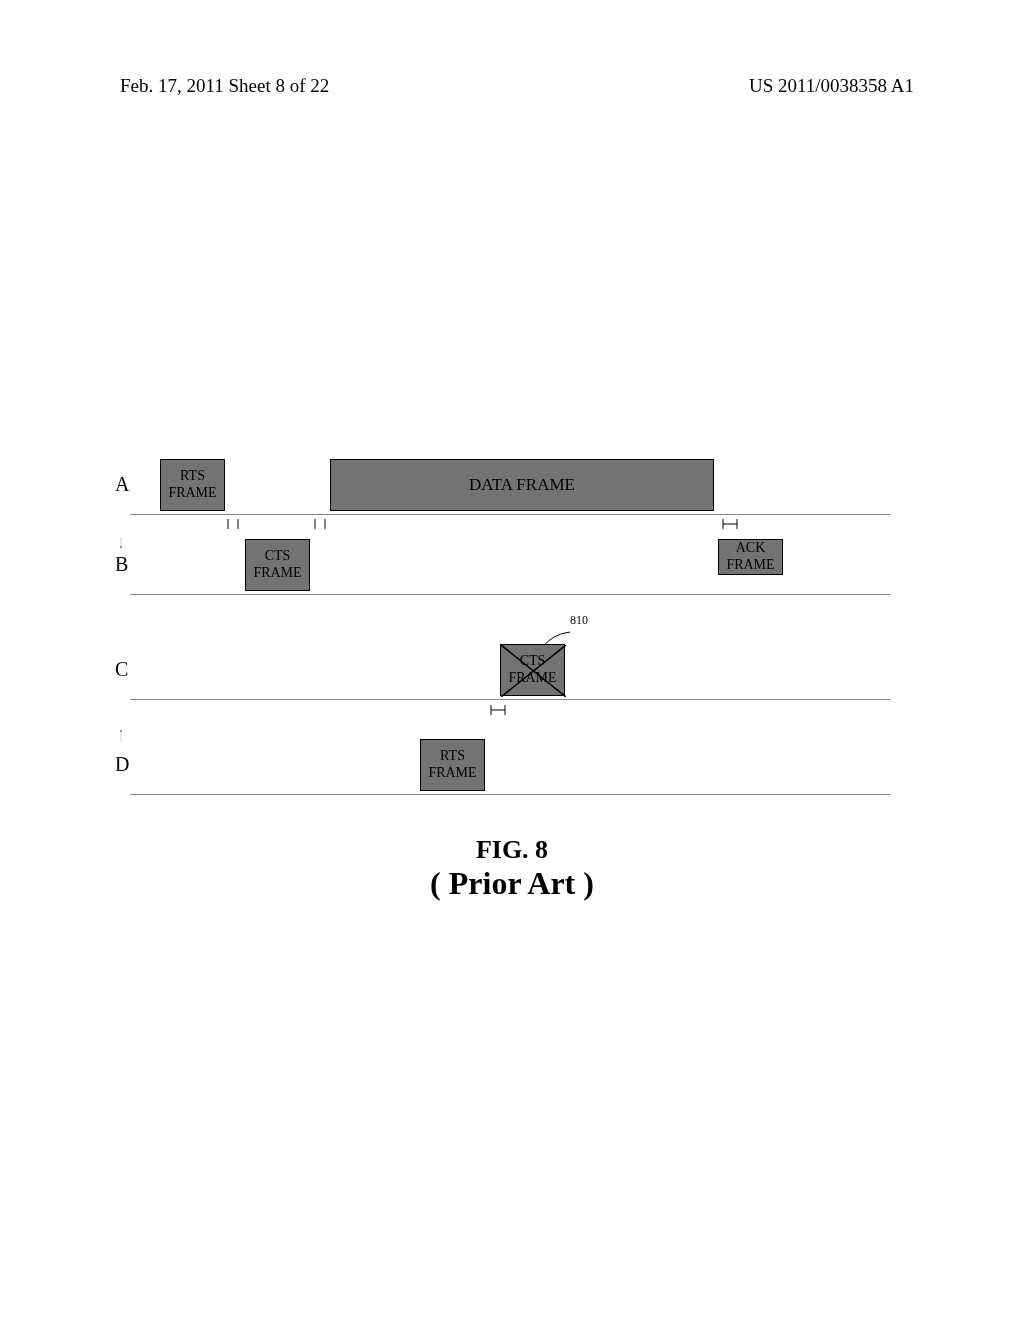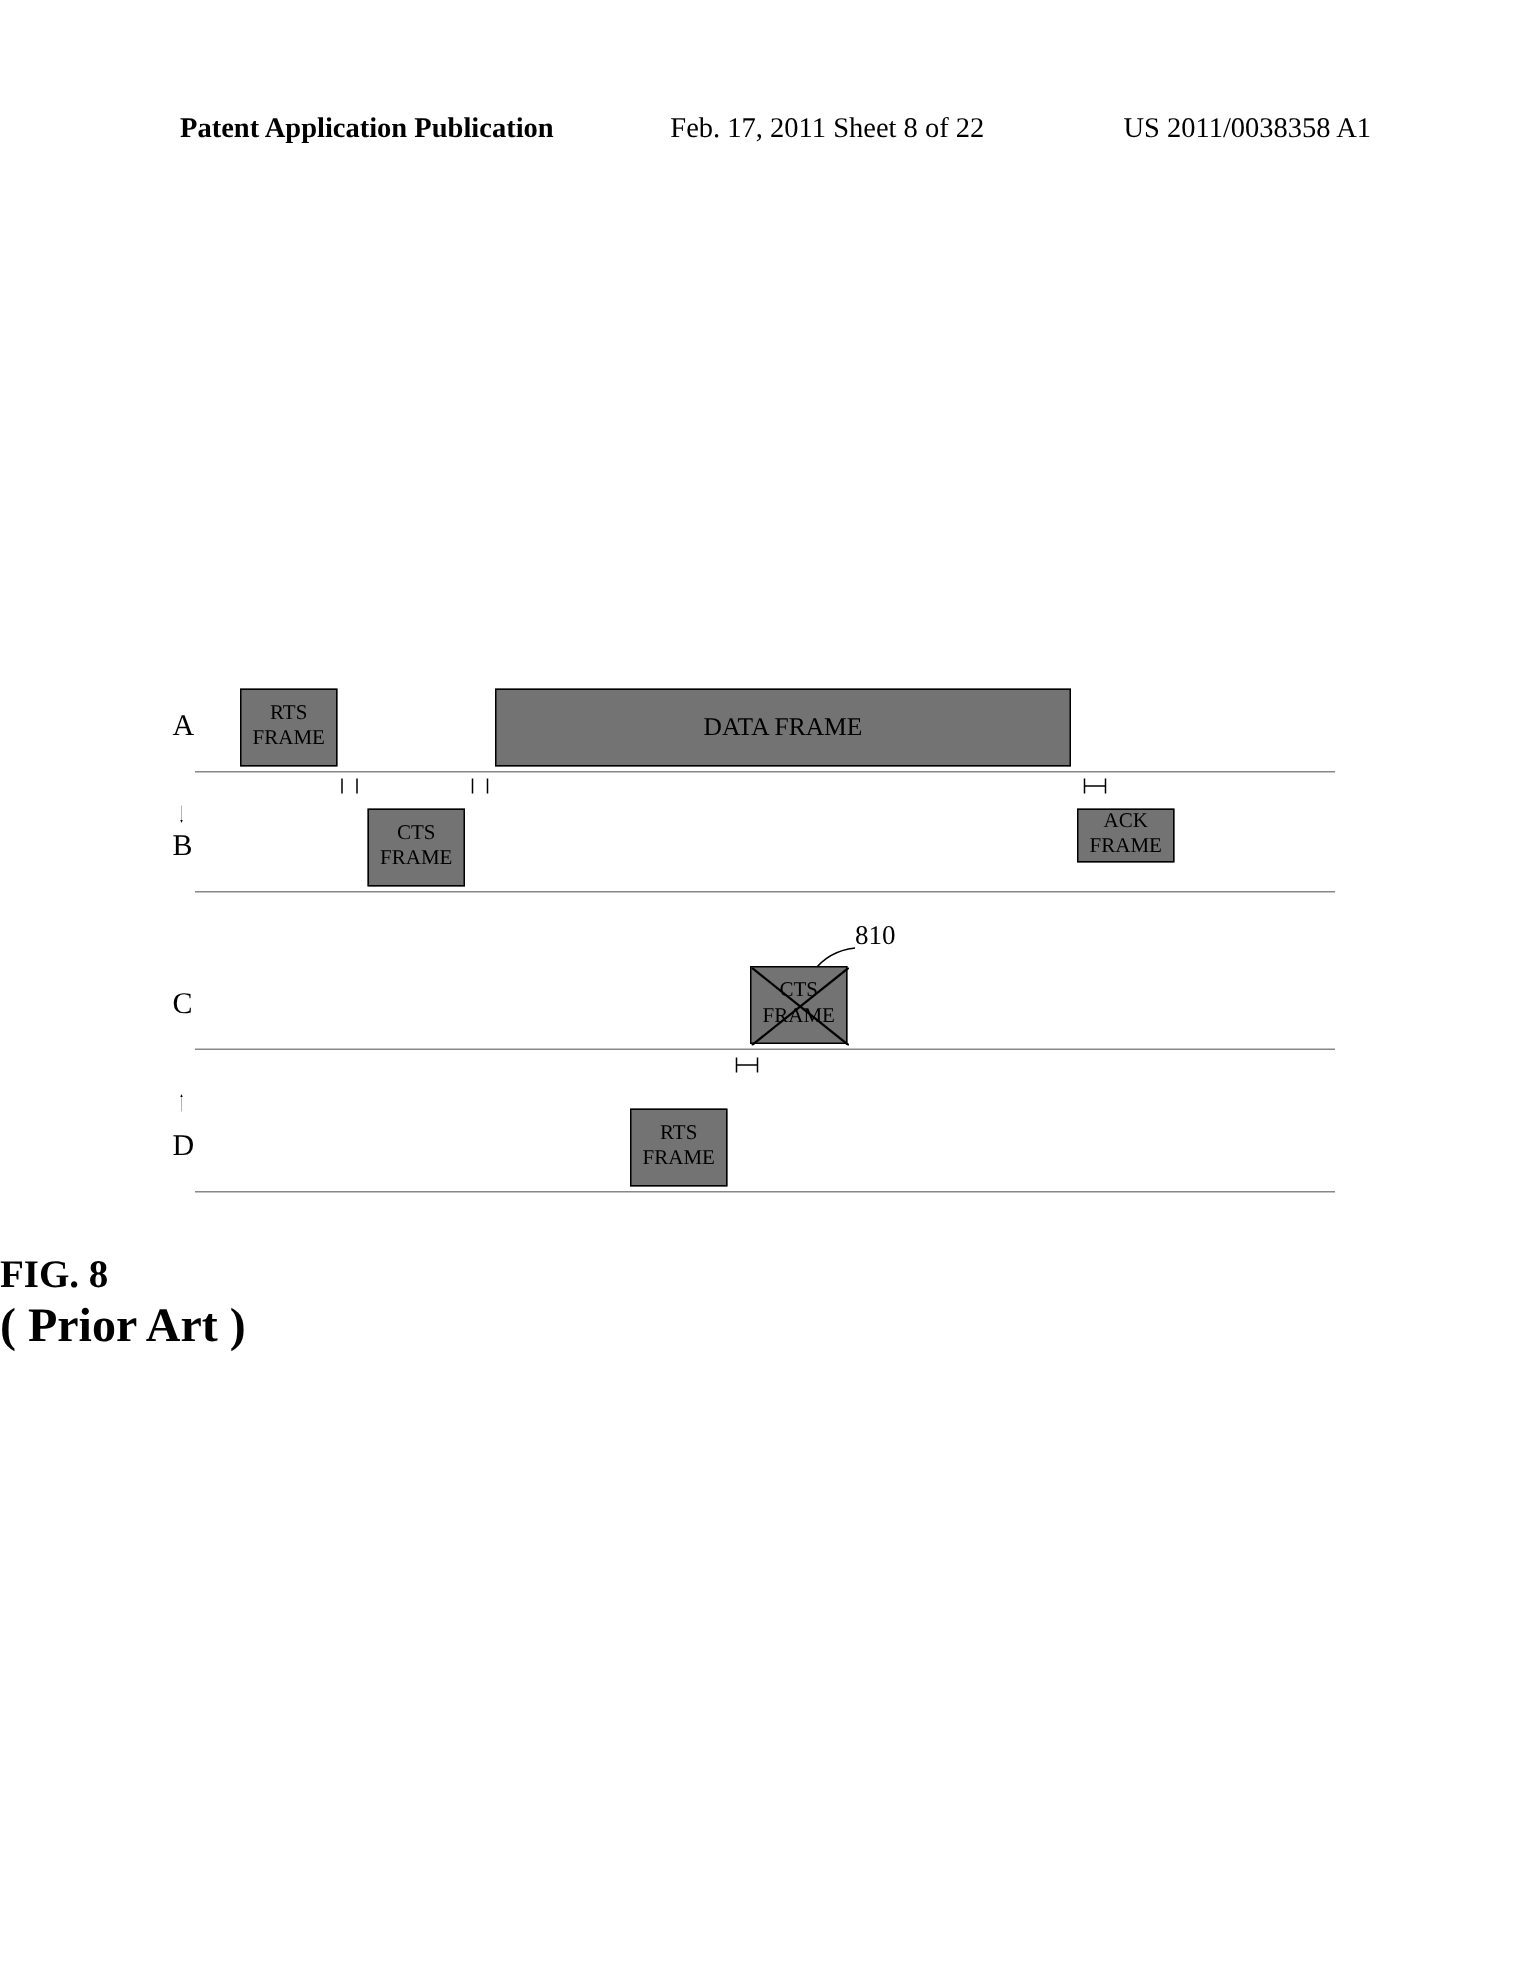--- a/index.html
+++ b/index.html
@@ -97,39 +97,38 @@
       font-size: 14px;
     }
     .gap-ab1 { left: 95px; top: 62px; }
     .gap-ab2 { left: 182px; top: 62px; }
     .gap-ab3 { left: 590px; top: 62px; }
     .gap-dc { left: 358px; top: 248px; }
     .ref-810 {
       position: absolute;
       left: 440px;
       top: 158px;
-      font-size: 18px;
+      font-size: 12px;
     }
     .figure-caption {
       position: absolute;
       top: 835px;
       width: 100%;
-      text-align: left;
+      text-align: center;
       font-size: 26px;
       font-weight: bold;
     }
     .figure-sub {
       font-size: 32px;
     }
   </style>
 </head>
 <body>
 
 <div class="header">
-  <span class="header-left">Patent Application Publication</span>
   <span class="header-center">Feb. 17, 2011  Sheet 8 of 22</span>
   <span class="header-right">US 2011/0038358 A1</span>
 </div>
 
 <div class="diagram">
 
   <div class="row row-a">
     <div class="row-label">A</div>
     <div class="frame-box rts-a">
       <span style="white-space:pre-line;">RTS

